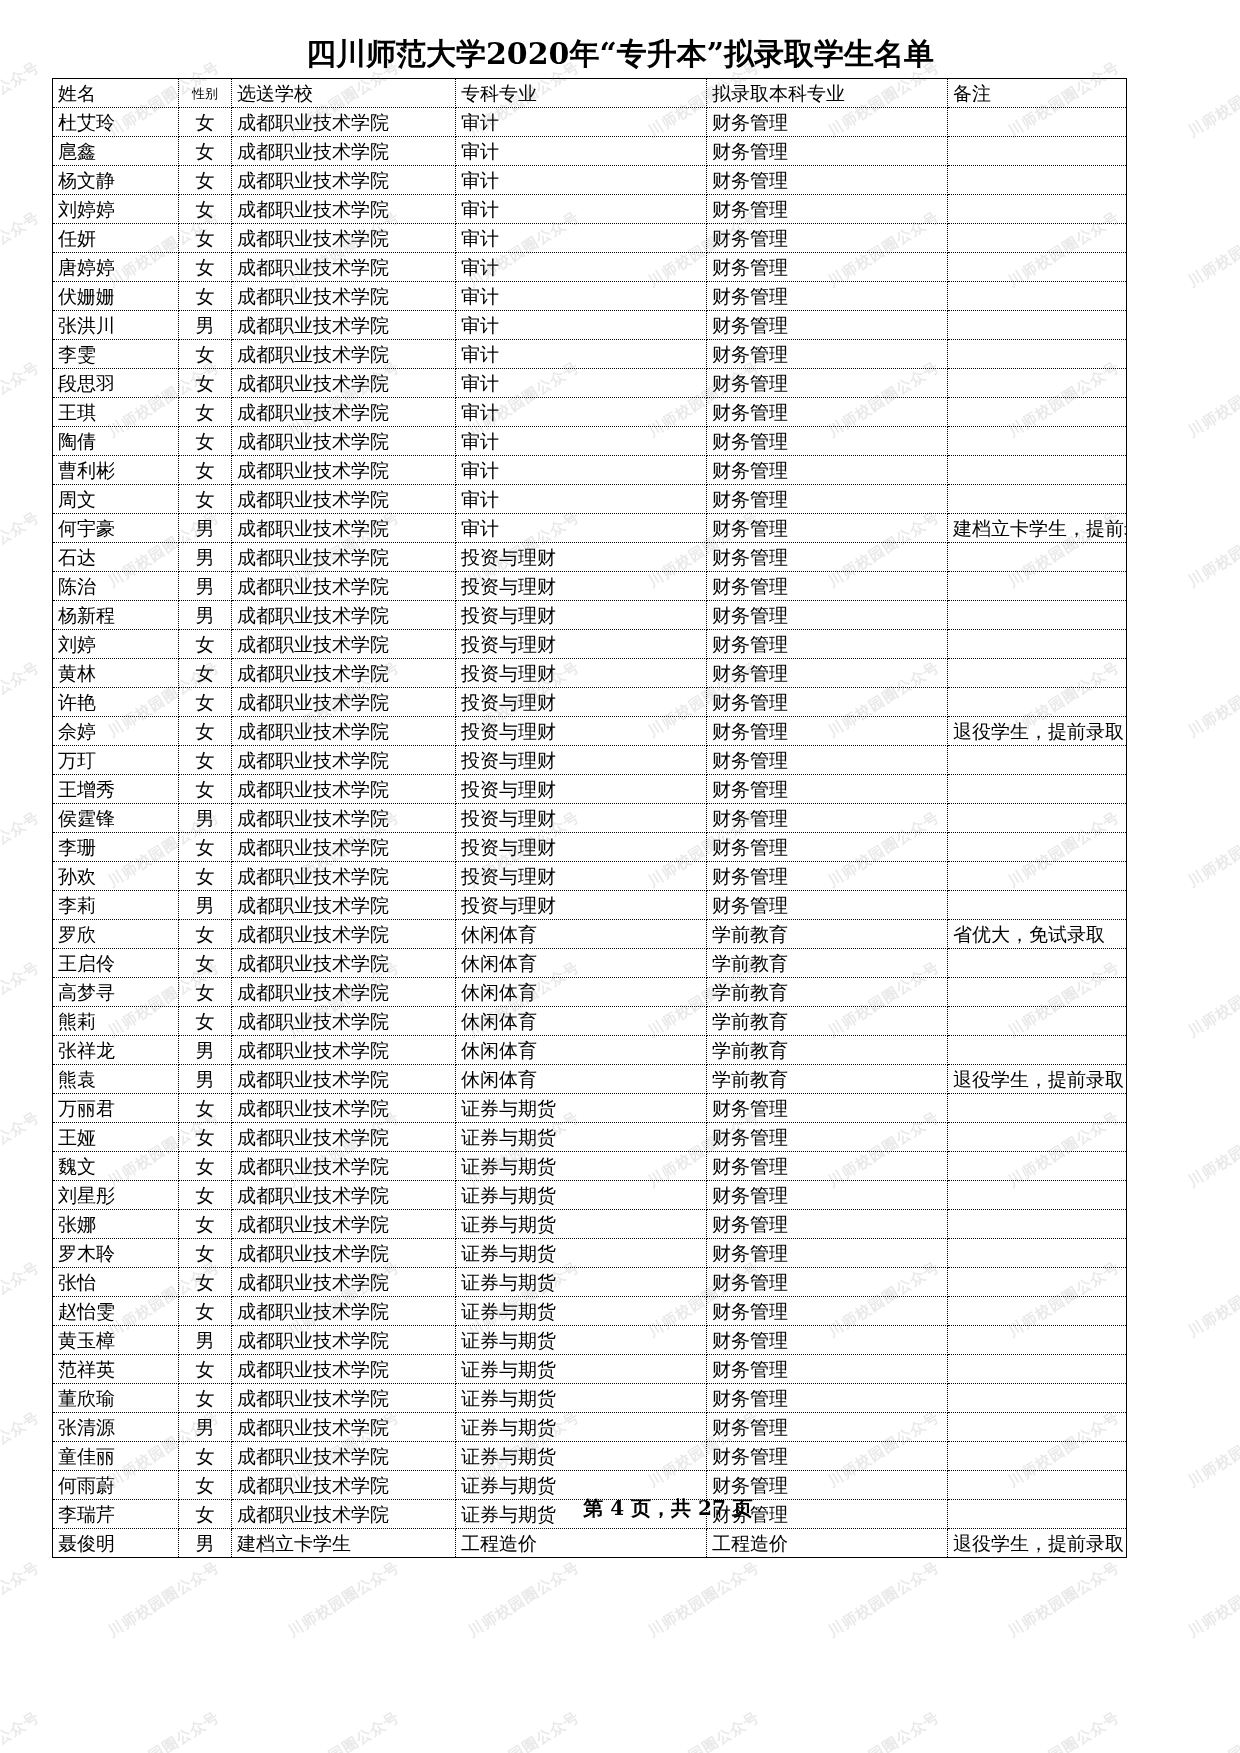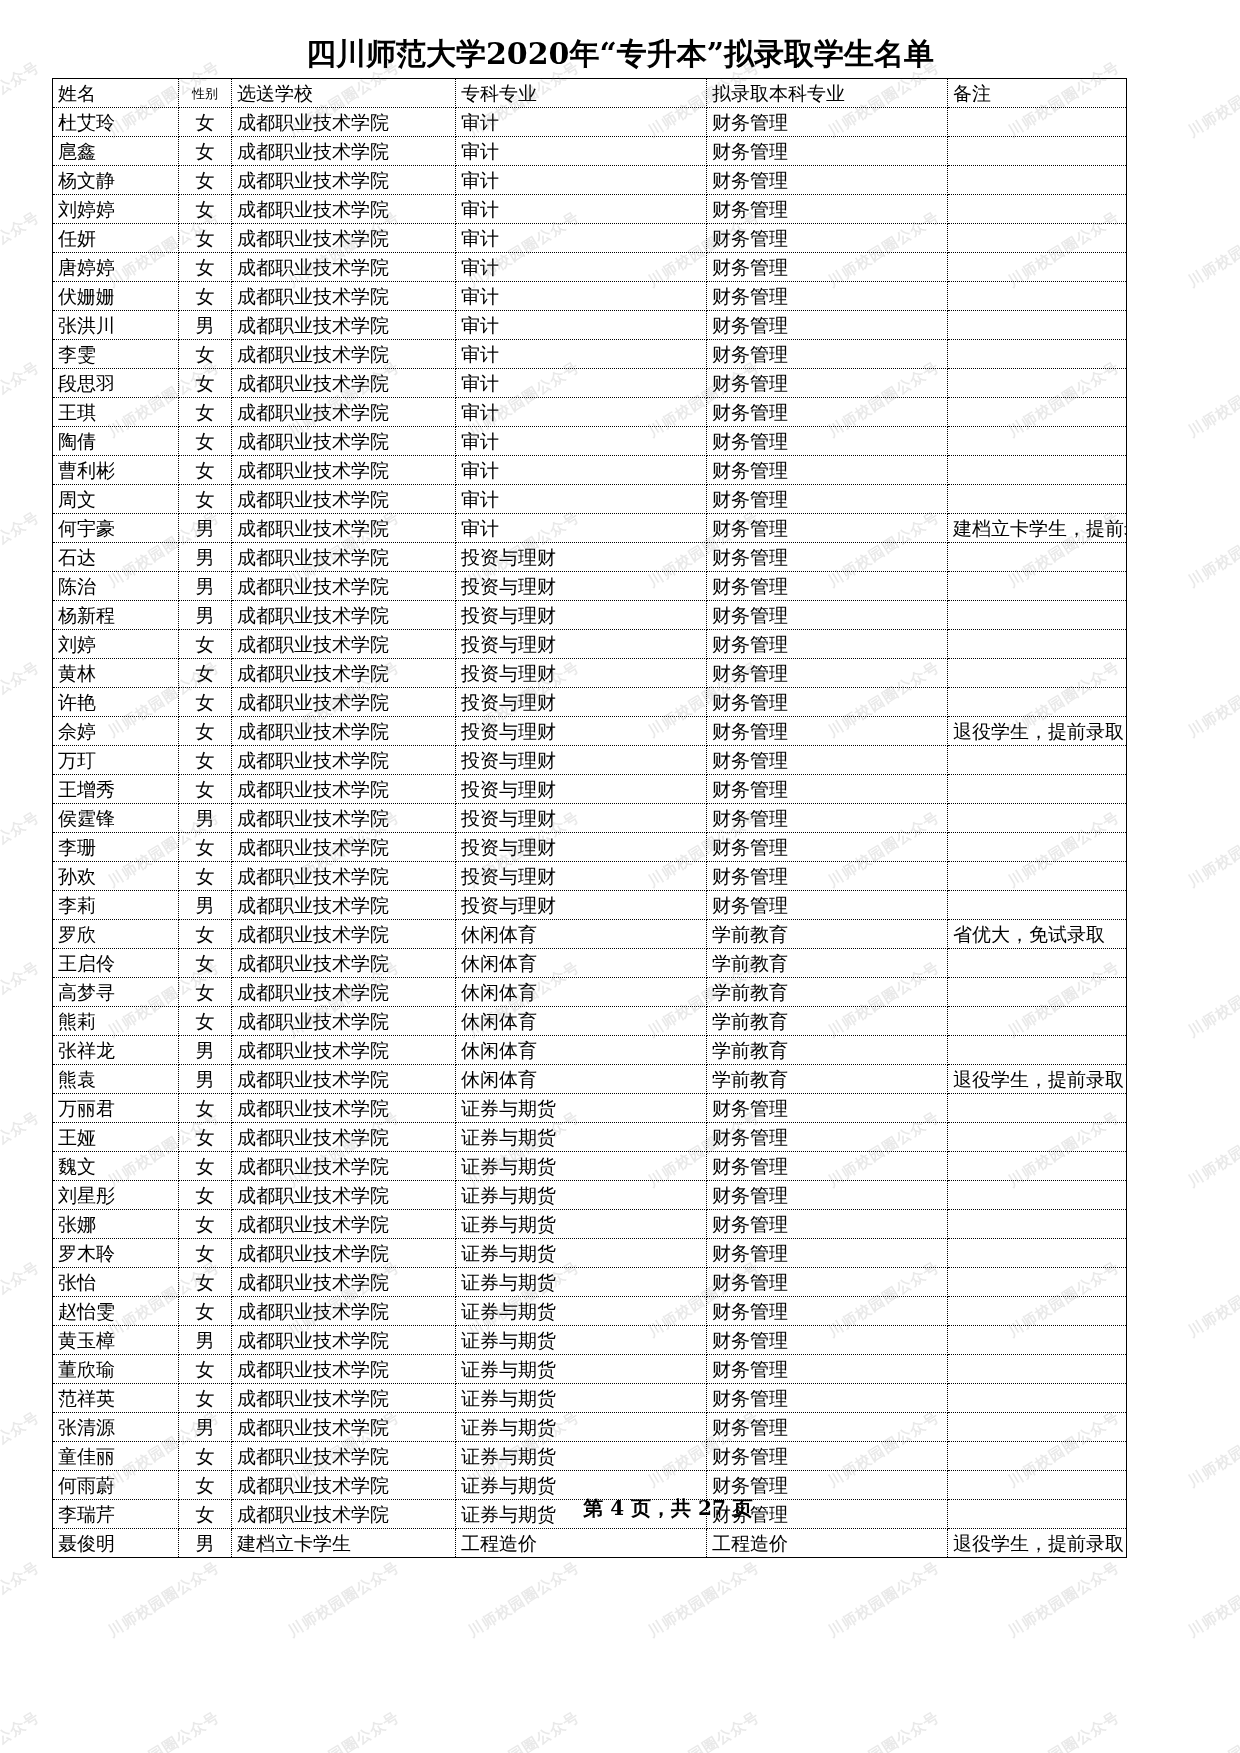--- a/index.html
+++ b/index.html
@@ -573,29 +573,29 @@
         </tr>
         <tr>
           <td class="col-name">黄玉樟</td>
           <td class="col-gender gender">男</td>
           <td class="col-school">成都职业技术学院</td>
           <td class="col-major">证券与期货</td>
           <td class="col-target">财务管理</td>
           <td class="col-remark remark"></td>
         </tr>
         <tr>
+          <td class="col-name">范祥英</td>
+          <td class="col-gender gender">女</td>
+          <td class="col-school">成都职业技术学院</td>
+          <td class="col-major">证券与期货</td>
+          <td class="col-target">财务管理</td>
+          <td class="col-remark remark"></td>
+        </tr>
+        <tr>
           <td class="col-name">董欣瑜</td>
-          <td class="col-gender gender">女</td>
-          <td class="col-school">成都职业技术学院</td>
-          <td class="col-major">证券与期货</td>
-          <td class="col-target">财务管理</td>
-          <td class="col-remark remark"></td>
-        </tr>
-        <tr>
-          <td class="col-name">范祥英</td>
           <td class="col-gender gender">女</td>
           <td class="col-school">成都职业技术学院</td>
           <td class="col-major">证券与期货</td>
           <td class="col-target">财务管理</td>
           <td class="col-remark remark"></td>
         </tr>
         <tr>
           <td class="col-name">张清源</td>
           <td class="col-gender gender">男</td>
           <td class="col-school">成都职业技术学院</td>

